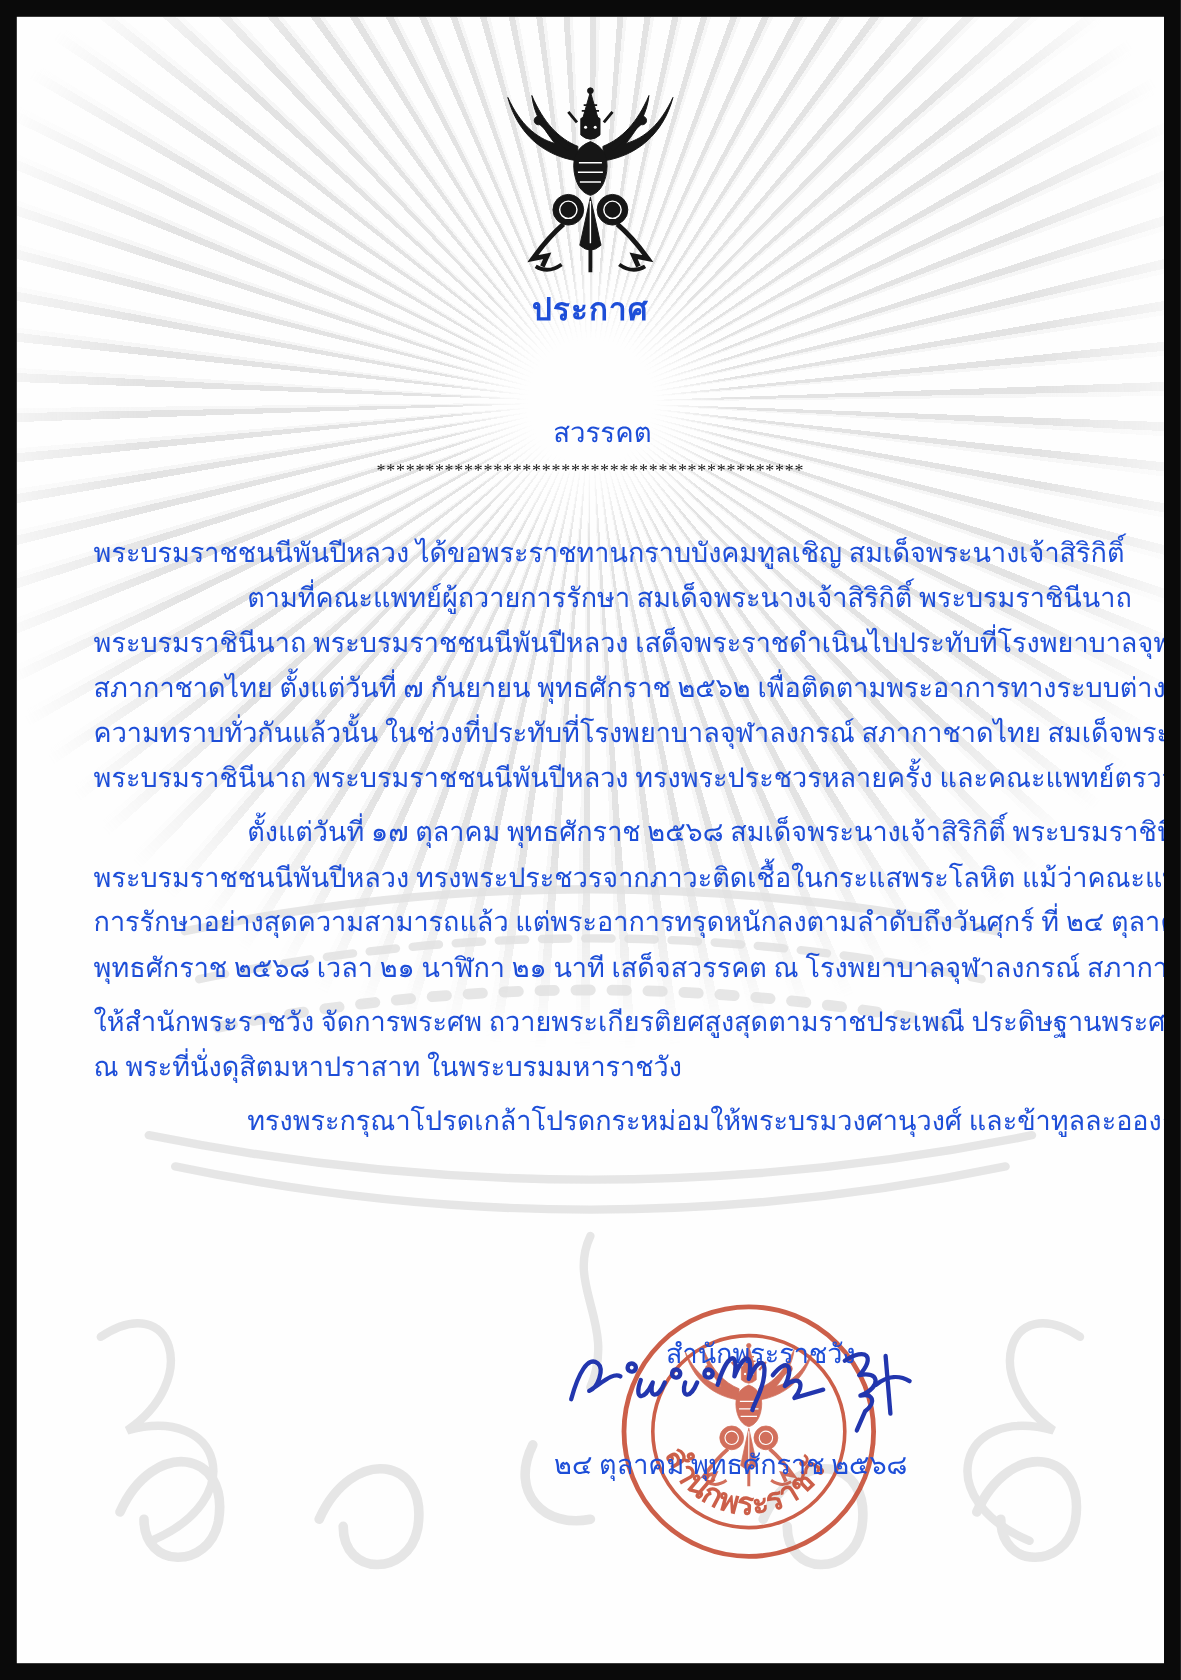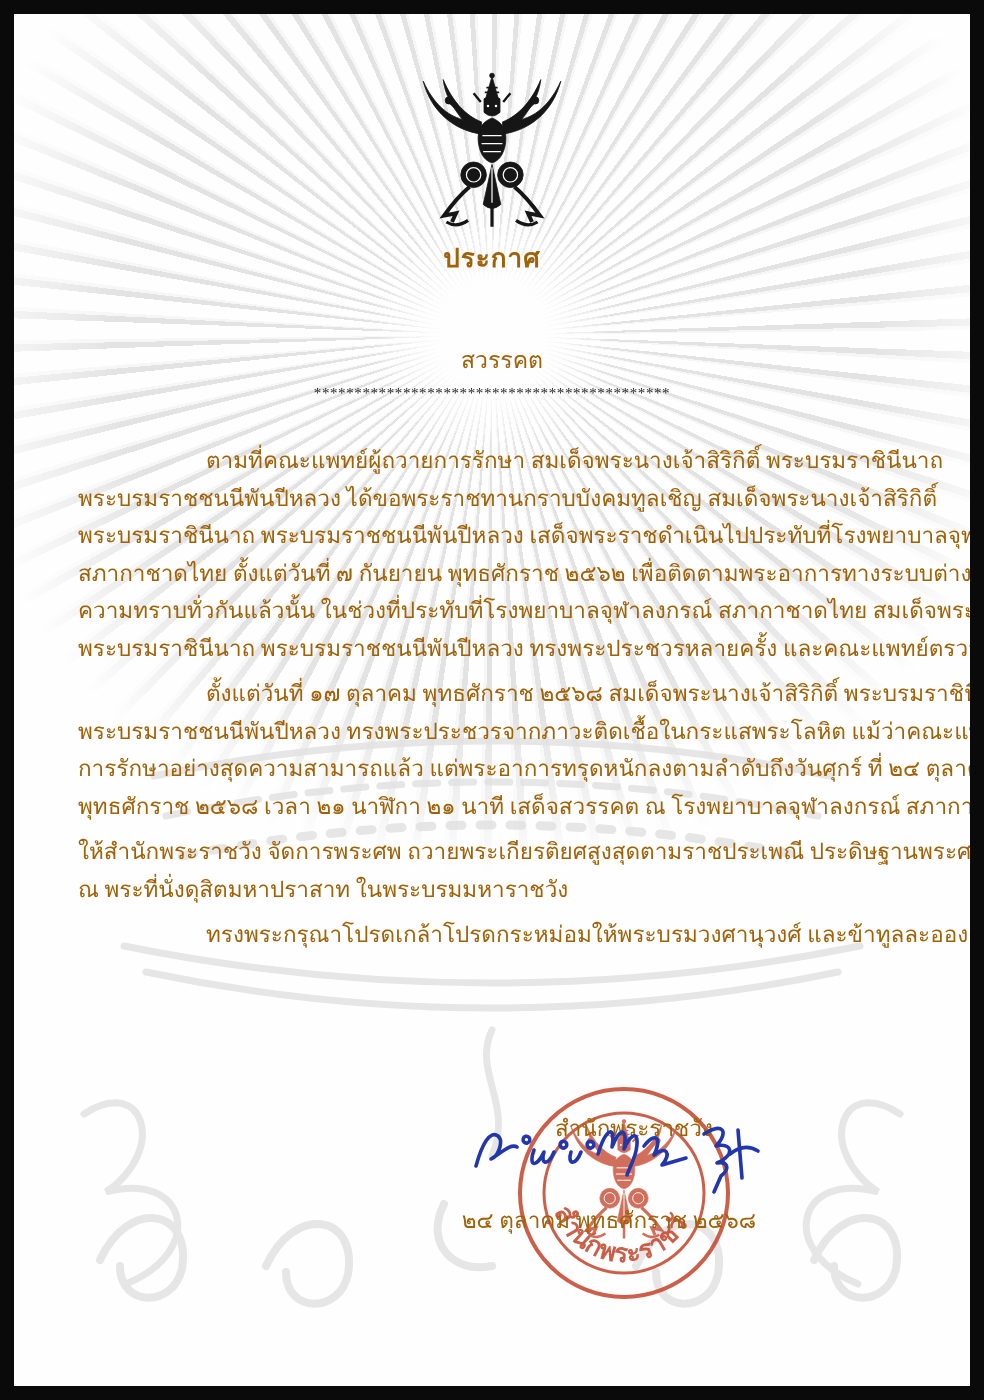--- a/index.html
+++ b/index.html
@@ -22,21 +22,21 @@
     background:repeating-conic-gradient(from 0deg at 50% 23.4%,
       rgba(222,222,222,.85) 0deg .9deg,
       rgba(238,238,238,.45) .9deg 1.4deg,
       transparent 1.4deg 4deg);
     -webkit-mask-image:radial-gradient(circle 540px at 50% 23.4%, transparent 0 52px, #000 120px 70%, transparent 100%);
     mask-image:radial-gradient(circle 540px at 50% 23.4%, transparent 0 52px, #000 120px 70%, transparent 100%);
     z-index:0;
   }
   .wm-ornament{position:absolute;inset:0;z-index:0;}
   
-  .ink{color:#a16207;}
+  .ink{color:#1d4ed8;}
   .heading{
     position:absolute;left:0;right:0;top:223px;
     text-align:center;font-size:26px;font-weight:bold;
     letter-spacing:1px;z-index:2;
   }
   .subject1{
     position:absolute;left:0;right:0;top:280px;
     text-align:center;font-size:23px;z-index:2;
   }
   .subject2{
@@ -131,22 +131,22 @@
       </defs>
       <use href="#garuda-shape"></use>
     </svg>
 
     <div class="heading ink">ประกาศ</div>
     <div class="subject2 ink">สวรรคต</div>
     <div class="divider">********************************************</div>
 
     <div class="body-text ink">
       <div class="para">
+        <div class="line">พระบรมราชชนนีพันปีหลวง ได้ขอพระราชทานกราบบังคมทูลเชิญ สมเด็จพระนางเจ้าสิริกิติ์</div>
         <div class="line indent">ตามที่คณะแพทย์ผู้ถวายการรักษา สมเด็จพระนางเจ้าสิริกิติ์ พระบรมราชินีนาถ</div>
-        <div class="line">พระบรมราชชนนีพันปีหลวง ได้ขอพระราชทานกราบบังคมทูลเชิญ สมเด็จพระนางเจ้าสิริกิติ์</div>
         <div class="line">พระบรมราชินีนาถ พระบรมราชชนนีพันปีหลวง เสด็จพระราชดำเนินไปประทับที่โรงพยาบาลจุฬาลงกรณ์</div>
         <div class="line">สภากาชาดไทย ตั้งแต่วันที่ ๗ กันยายน พุทธศักราช ๒๕๖๒ เพื่อติดตามพระอาการทางระบบต่าง ๆ</div>
         <div class="line">ความทราบทั่วกันแล้วนั้น ในช่วงที่ประทับที่โรงพยาบาลจุฬาลงกรณ์ สภากาชาดไทย สมเด็จพระนางเจ้าสิริกิติ์</div>
         <div class="line">พระบรมราชินีนาถ พระบรมราชชนนีพันปีหลวง ทรงพระประชวรหลายครั้ง และคณะแพทย์ตรวจพบ</div>
       </div>
       <div class="para">
         <div class="line indent">ตั้งแต่วันที่ ๑๗ ตุลาคม พุทธศักราช ๒๕๖๘ สมเด็จพระนางเจ้าสิริกิติ์ พระบรมราชินีนาถ</div>
         <div class="line">พระบรมราชชนนีพันปีหลวง ทรงพระประชวรจากภาวะติดเชื้อในกระแสพระโลหิต แม้ว่าคณะแพทย์จะถวาย</div>
         <div class="line">การรักษาอย่างสุดความสามารถแล้ว แต่พระอาการทรุดหนักลงตามลำดับถึงวันศุกร์ ที่ ๒๔ ตุลาคม</div>
         <div class="line">พุทธศักราช ๒๕๖๘ เวลา ๒๑ นาฬิกา ๒๑ นาที เสด็จสวรรคต ณ โรงพยาบาลจุฬาลงกรณ์ สภากาชาดไทย</div>

